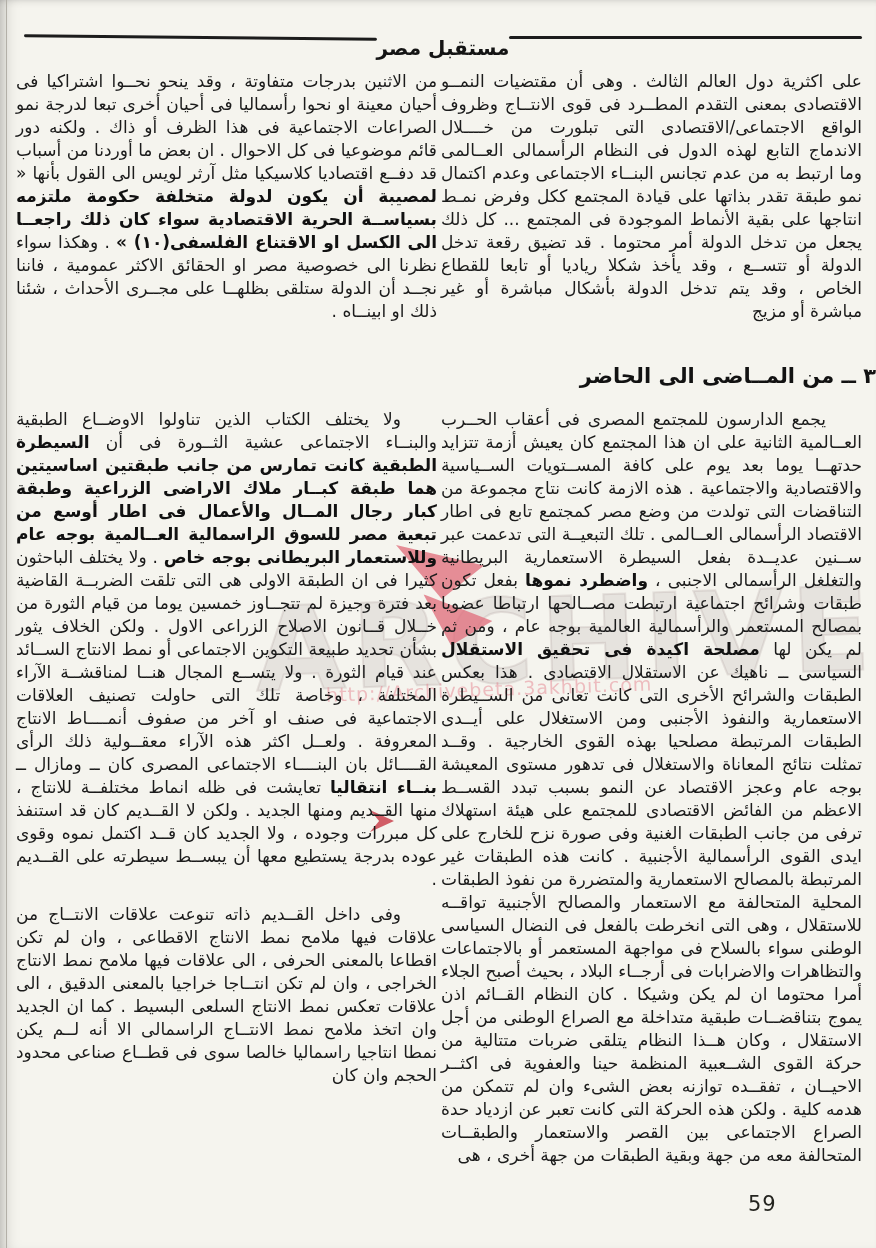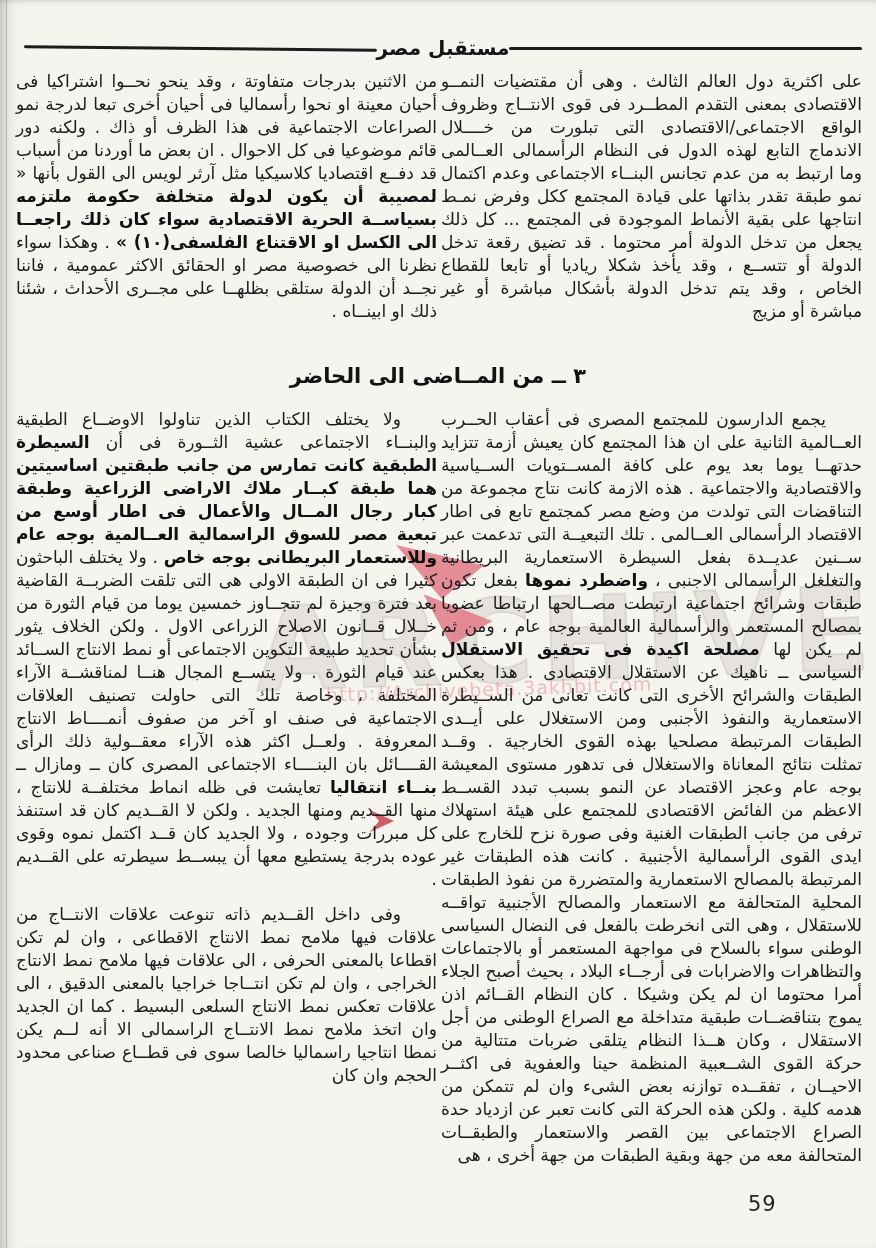--- a/index.html
+++ b/index.html
@@ -14,21 +14,21 @@
     background:#f5f4ee;
     overflow:hidden;
     box-shadow:inset 14px 0 18px -14px rgba(0,0,0,.35), inset 0 6px 10px -8px rgba(0,0,0,.25);
   }
   .scan-edge{
     position:absolute;left:6px;top:0;bottom:0;width:1px;background:#b3b0a8;
   }
   
   .header{
     position:absolute;top:36px;left:24px;right:14px;
-    display:flex;align-items:center;direction:rtl;
+    display:flex;direction:rtl;
   }
   .rule{flex:1;height:3px;background:#1c1c1c;border-radius:2px;}
   .rule.left-rule{transform:rotate(.6deg);}
   .page-title{
     font-size:20px;font-weight:bold;color:#141414;white-space:nowrap;
     font-family:"DejaVu Sans",sans-serif;
   }
   
   .col{
     position:absolute;width:421px;
@@ -39,21 +39,21 @@
   #col-top-right{top:70px;right:14px;}
   #col-top-left{top:70px;left:16px;}
   #col-bottom-right{top:408px;right:14px;}
   #col-bottom-left{top:408px;left:16px;}
   .para{margin:0 0 12px 0;}
   .para.indent{text-indent:36px;}
   .bold{font-weight:bold;color:#111;}
   
   .section-heading{
     position:absolute;top:364px;left:0;width:100%;
-    text-align:center;direction:rtl;
+    text-align:right;direction:rtl;
     font-size:21px;font-weight:bold;color:#121212;
   }
   
   .page-number{
     position:absolute;top:1192px;left:748px;
     font-size:21px;color:#24241f;letter-spacing:1px;
   }
   
   .wm{pointer-events:none;}
   .wm-archive{

